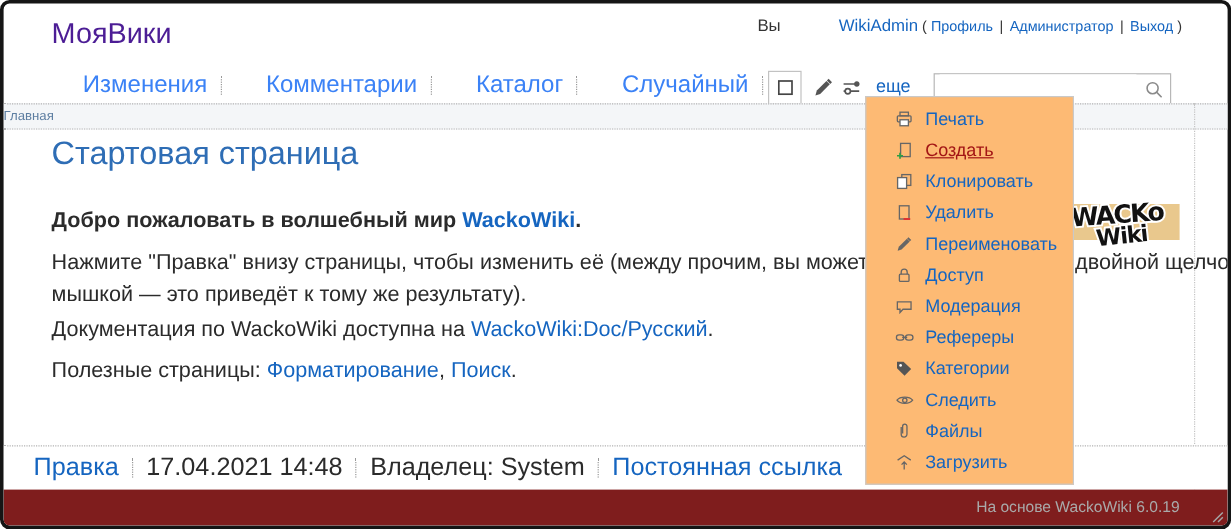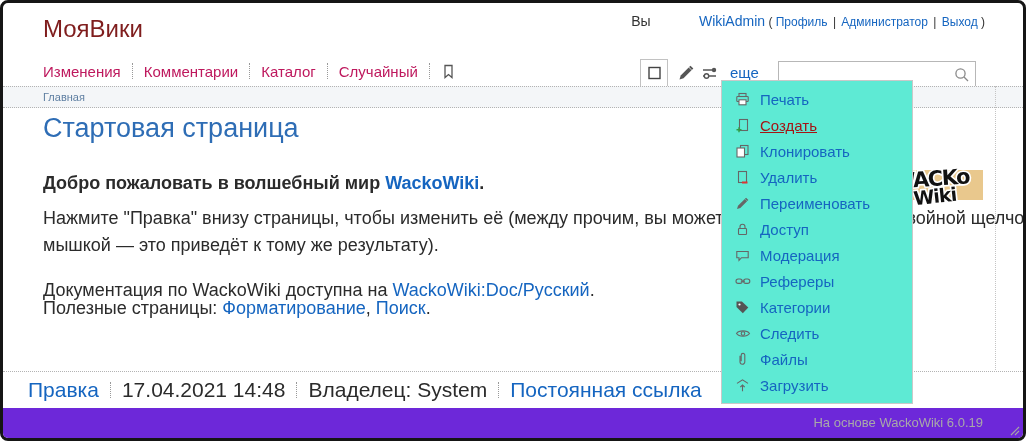--- a/index.html
+++ b/index.html
@@ -13,74 +13,74 @@
   .link{color:#1565c0;}
   .dark{color:#333;}
 
   
   #user-bar{position:absolute;top:10px;right:38px;font-size:12px;color:#333;white-space:nowrap;}
   #user-bar .you,#user-bar .uname{font-size:14px;margin-left:45px;}
   #user-bar .uname{color:#1565c0;}
   #user-bar .sep{color:#333;padding:0 2px;}
 
   
-  #site-title{position:absolute;left:40px;top:12px;font-size:24px;color:#7f1d1d;}
+  #site-title{position:absolute;left:40px;top:12px;font-size:24px;color:#4c1d95;}
 
   
   #nav-row{position:absolute;left:40px;top:56px;display:flex;align-items:center;height:24px;}
-  #nav-row a{font-size:15px;color:#be185d;}
+  #nav-row a{font-size:20px;color:#3b82f6;margin-left:26px;}
   .vsep{border-left:1px dotted #999;height:16px;margin:0 11px;display:inline-block;}
 
   
   #square-button{position:absolute;left:637px;top:56px;width:28px;height:28px;border:1px solid #c2c2c2;
     background:#fff;display:flex;align-items:center;justify-content:center;}
   #pencil-button{position:absolute;left:674px;top:61px;width:18px;height:18px;}
   #tune-button{position:absolute;left:698px;top:61px;width:18px;height:18px;}
   #more-button{position:absolute;left:727px;top:61px;font-size:15px;color:#1565c0;display:flex;align-items:center;gap:20px;}
   #more-button .tri{width:0;height:0;border-left:4px solid transparent;border-right:4px solid transparent;border-top:5px solid #1565c0;margin-top:2px;}
   #search-box{position:absolute;left:775px;top:58px;width:198px;height:27px;border:1px solid #b7b7b7;background:#fff;}
   #search-box input{position:absolute;left:4px;top:0;width:164px;height:25px;border:none;outline:none;font-size:14px;font-family:"Liberation Sans",sans-serif;}
   #search-box svg{position:absolute;right:5px;top:5px;}
 
   
   #breadcrumb-band{position:absolute;left:0;top:83px;width:100%;height:22px;background:#f4f6f8;
     border-top:1px dotted #b3b3b3;border-bottom:1px dotted #b3b3b3;display:flex;align-items:center;}
-  #breadcrumb-band a{font-size:11px;color:#5d7ea1;margin-left:40px;}
+  #breadcrumb-band a{font-size:11px;color:#5d7ea1;}
 
   
   #right-dotted{position:absolute;left:992px;top:83px;height:322px;border-left:1px dotted #c4c4c4;}
 
   
   #page-title{position:absolute;left:40px;top:110px;font-size:27px;font-weight:400;color:#2e6db5;}
   .para{position:absolute;left:40px;font-size:18px;color:#2b2b2b;white-space:nowrap;}
   #p-welcome{top:170px;font-weight:bold;}
   #p-edit{top:202px;line-height:27px;}
-  #p-docs{top:277px;}
+  #p-docs{top:261px;}
   #p-useful{top:295px;}
 
   
-  #dropdown-menu{position:absolute;left:718px;top:77px;width:192px;background:#5eead4;
-    border:1px solid #c9c9c9;z-index:40;padding:5px 1px;}
+  #dropdown-menu{position:absolute;left:718px;top:77px;width:174px;background:#fdba74;
+    border:1px solid #c9c9c9;z-index:40;padding:5px 12px;}
   #dropdown-menu ul{list-style:none;margin:0;padding:0;}
   #dropdown-menu li{display:flex;align-items:center;height:26px;padding:0 12px;}
   #dropdown-menu li .mi{width:17px;height:15px;margin-right:8px;flex:0 0 17px;display:flex;align-items:center;}
   #dropdown-menu li span.lbl{font-size:15px;color:#1565c0;}
   #dropdown-menu li.hovered span.lbl{color:#a31515;text-decoration:underline;}
 
   
   #logo{position:absolute;left:872px;top:150px;z-index:30;}
 
   
   #footer-row{position:absolute;left:0;top:368px;width:100%;border-top:1px dotted #b3b3b3;
     height:37px;display:flex;align-items:center;background:#fff;}
   #footer-row .inner{margin-left:25px;display:flex;align-items:center;font-size:21px;color:#2b2b2b;}
   #footer-row a{color:#1565c0;}
 
   
-  #bottom-band{position:absolute;left:0;top:405px;width:100%;height:30px;background:#6d28d9;}
+  #bottom-band{position:absolute;left:0;top:405px;width:100%;height:30px;background:#7f1d1d;}
   #version-text{position:absolute;right:40px;top:7px;font-size:13px;color:#a9a9a9;}
   #resize-grip{position:absolute;right:3px;bottom:2px;}
 
   svg{display:block;}
 </style>
 </head>
 <body>
 
 <div id="window">
 

